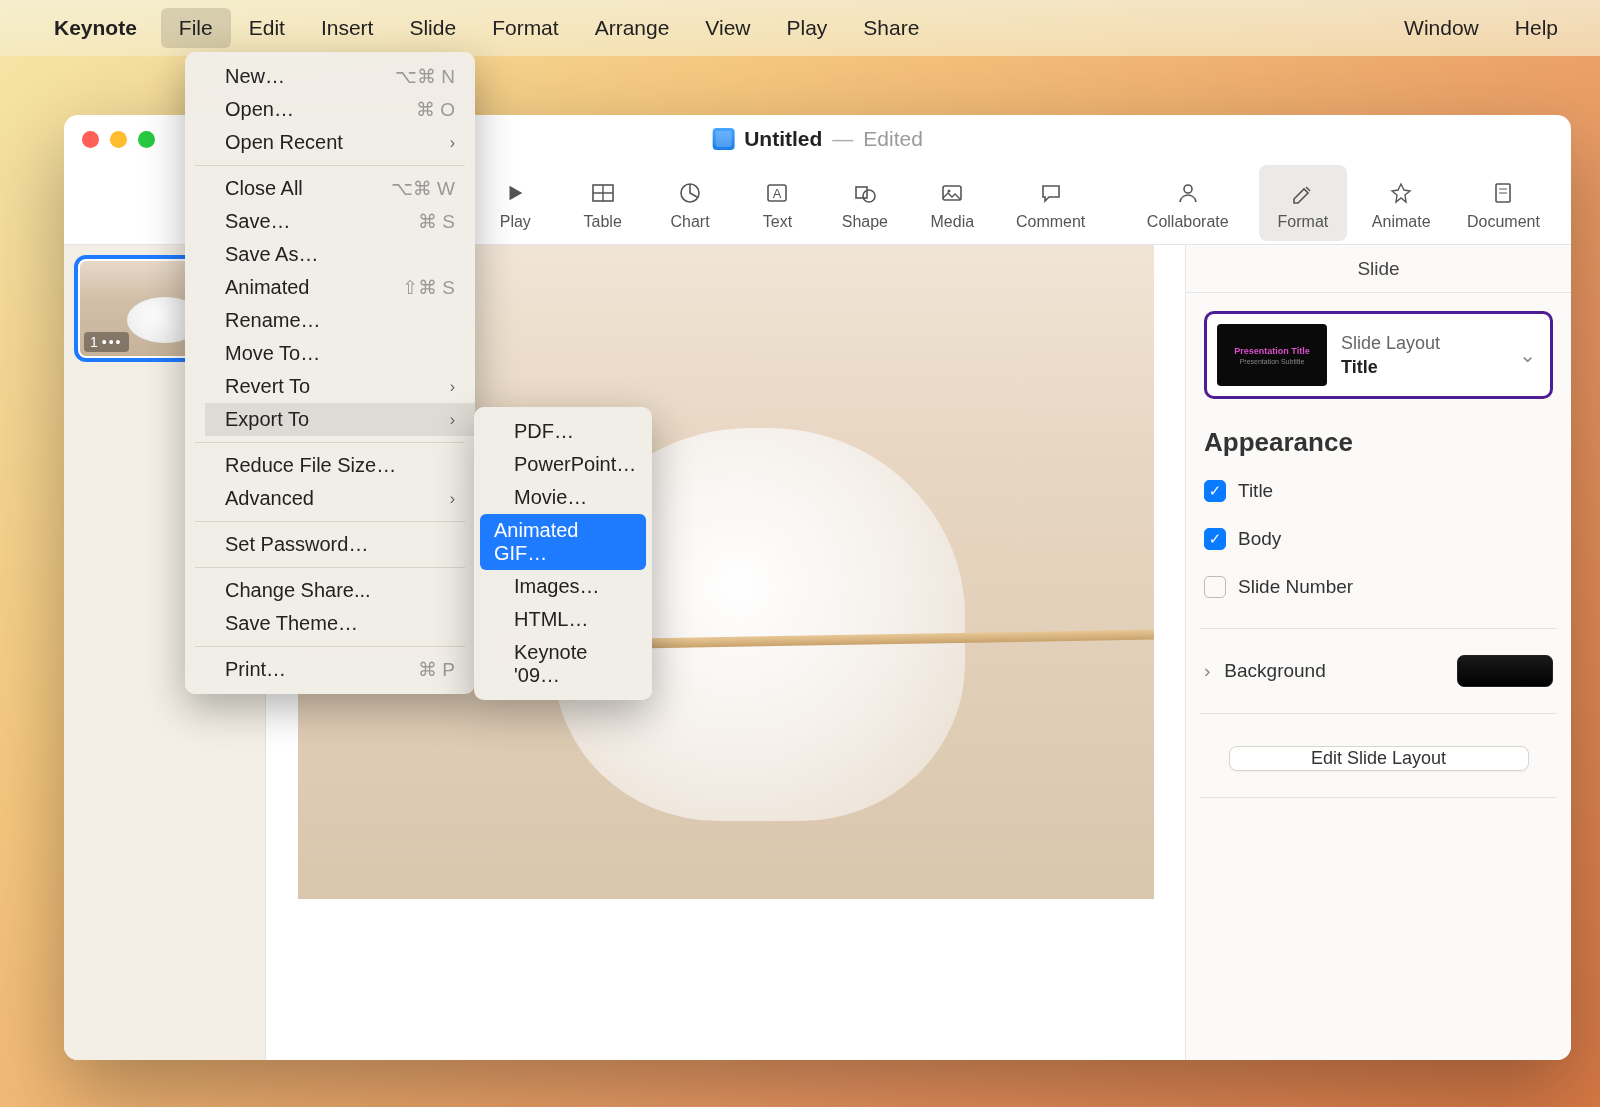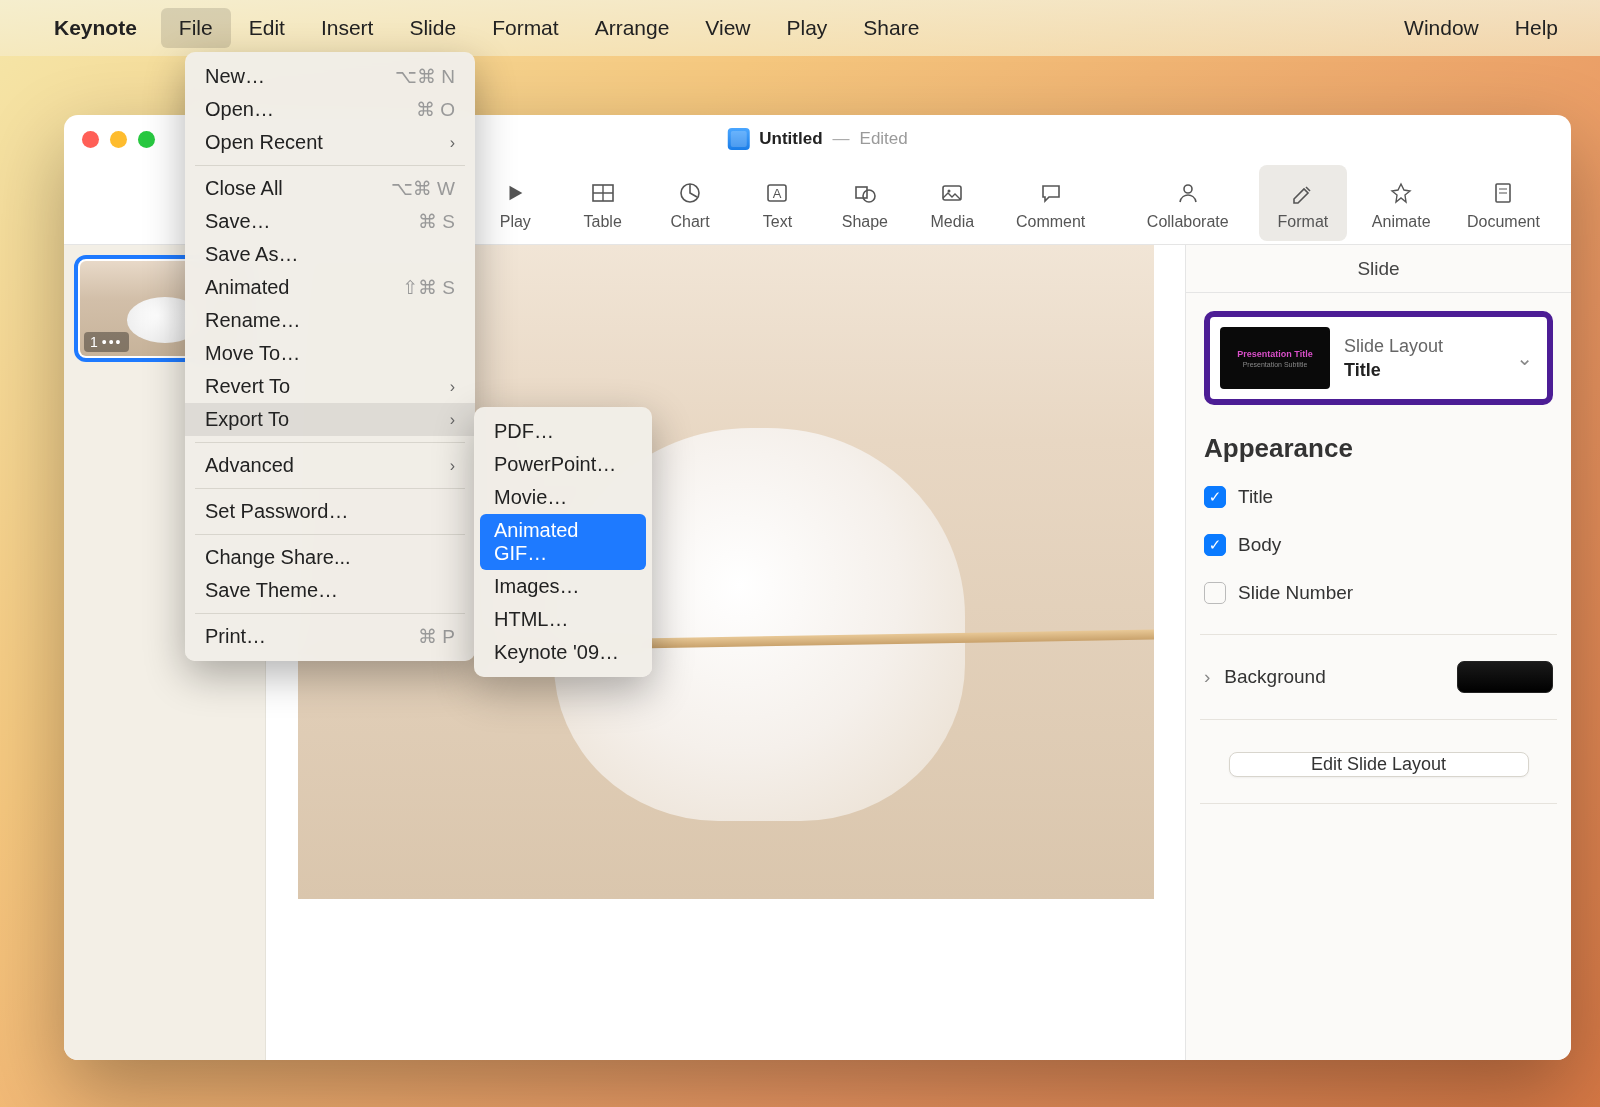--- a/index.html
+++ b/index.html
@@ -16,21 +16,21 @@
     
     .window { position: absolute; left: 64px; top: 115px; width: 1507px; height: 945px; background: #fff; border-radius: 14px; box-shadow: 0 30px 80px rgba(0,0,0,0.3); overflow: hidden; display: flex; flex-direction: column; }
 
     
     .titlebar { height: 48px; display: flex; align-items: center; padding: 0 18px; position: relative; }
     .traffic-lights { display: flex; gap: 11px; }
     .tlight { width: 17px; height: 17px; border-radius: 50%; }
     .tlight.red { background: #ff5f57; }
     .tlight.yellow { background: #febc2e; }
     .tlight.green { background: #28c840; }
-    .title-center { position: absolute; left: 50%; transform: translateX(-50%); display: flex; align-items: center; gap: 10px; font-size: 17px; color: #333; }
+    .title-center { position: absolute; left: 50%; transform: translateX(-50%); display: flex; align-items: center; gap: 10px; font-size: 21px; color: #333; }
     .title-center .doc-icon { width: 22px; height: 22px; background: linear-gradient(#4aa6ff,#1a7de8); border-radius: 4px; position: relative; }
     .title-center .doc-icon::after { content:""; position:absolute; inset:3px; background:#fff; border-radius:2px; opacity:0.2; }
     .title-name { font-weight: 700; color: #222; }
     .title-sep { color: #aaa; }
     .title-status { color: #9a9a9a; }
 
     
     .toolbar { height: 82px; display: flex; align-items: flex-start; padding: 2px 20px 0; gap: 22px; border-bottom: 1px solid #e5e5e5; }
     .tool-btn { display: flex; flex-direction: column; align-items: center; justify-content: center; width: 66px; height: 76px; gap: 6px; font-size: 16px; color: #555; cursor: default; border-radius: 8px; padding-top:4px;}
     .tool-btn .icon { width: 28px; height: 28px; display:flex; align-items:center; justify-content:center; color:#555; }
@@ -48,42 +48,42 @@
 
     .canvas { flex: 1; background: #fff; display:flex; align-items:flex-start; justify-content:center; padding:0; position:relative;}
     .slide-img { width: 856px; height: 654px; background: linear-gradient(180deg,#f1e5d6 0%, #e8d7c3 30%, #dac6ad 100%); position:relative; overflow:hidden;}
     .slide-img .kitten { position:absolute; left:30%; top:28%; width:48%; height:60%; background: radial-gradient(ellipse at 45% 40%, #ffffff 0%, #f5f0eb 50%, #e8dccc 100%); border-radius: 48% 48% 40% 40%; }
     .slide-img .stick { position:absolute; top:60%; left:0; right:0; height:10px; background:linear-gradient(#e8c896,#c9a26c); transform: rotate(-1deg);}
 
     
     .inspector { width: 386px; background: #fbfaf8; border-left: 1px solid #e5e5e5; display:flex; flex-direction:column; }
     .insp-tab { height: 48px; display:flex; align-items:center; justify-content:center; border-bottom:1px solid #e5e5e5; font-size:19px; color:#444; }
     .insp-body { padding: 18px 18px; display:flex; flex-direction:column; gap:18px; }
-    .layout-card { background:#fff; border:6px solid #4c1d95; border-radius:10px; padding:10px 14px 10px 10px; display:flex; align-items:center; gap:14px; }
+    .layout-card { background:#fff; border:3px solid #4c1d95; border-radius:10px; padding:10px 14px 10px 10px; display:flex; align-items:center; gap:14px; }
     .layout-thumb { width:110px; height:62px; background:#0a0a0a; border-radius:4px; display:flex; flex-direction:column; align-items:center; justify-content:center; gap:2px;}
     .layout-thumb .lt-title{font-size:9px; color:#d94fc9; font-weight:600;}
     .layout-thumb .lt-sub{font-size:7px; color:#888;}
     .layout-text { display:flex; flex-direction:column; gap:3px; font-size:18px; color:#444; flex:1;}
     .layout-text .lbl{color:#666;}
     .layout-text .val{font-weight:700; color:#222;}
     .chev { color:#888; font-size:20px; }
     .section-label { font-size:26px; font-weight:600; color:#333; margin-top:10px;}
     .check-row { display:flex; align-items:center; gap:12px; font-size:19px; color:#333; padding:4px 0;}
     .checkbox { width:22px; height:22px; border-radius:5px; border:1px solid #bbb; display:flex; align-items:center; justify-content:center; color:#fff; font-size:15px; }
     .checkbox.checked { background:#0a7aff; border-color:#0a7aff; }
     .divider { height:1px; background:#e6e3dd; margin:8px -4px;}
     .bg-row { display:flex; align-items:center; justify-content:space-between; font-size:19px; color:#333; }
     .bg-row .disclosure{ color:#888; margin-right:8px;}
     .bg-swatch { width:96px; height:32px; background:linear-gradient(#1a1a1a,#000); border-radius:7px; border:1px solid #222;}
     .edit-btn { margin: 6px auto 0; width: 300px; height: 25px; background:#fff; border:1px solid #d8d5cd; border-radius:8px; font-size:18px; color:#333; display:flex; align-items:center; justify-content:center; box-shadow:0 1px 2px rgba(0,0,0,0.05);}
 
     
     .dropdown { position:absolute; background: rgba(241,238,232,0.98); border-radius: 10px; box-shadow: 0 14px 40px rgba(0,0,0,0.3); padding:8px 0; backdrop-filter: blur(10px); }
     .file-menu { left: 185px; top: 52px; width: 290px; }
-    .dd-item { display:flex; align-items:center; justify-content:space-between; padding: 5px 20px; font-size:20px; color:#222; cursor:default; }
+    .dd-item { display:flex; align-items:center; justify-content:space-between; padding: 5px 20px; font-size:20px; color:#222; cursor:default;margin-left:20px; }
     .dd-item.hovered { background: rgba(0,0,0,0.08); }
     .dd-item .shortcut { color:#999; font-size:19px; }
     .dd-item .submenu-arrow { color:#666; font-size:16px;}
     .dd-sep { height:1px; background:#d8d5cd; margin:6px 10px; }
 
     .export-menu { left: 474px; top: 407px; width: 178px; }
     .export-menu .dd-item.highlighted { background:#1e7aff; color:#fff; border-radius:6px; margin:0 6px; padding:5px 14px;align-items:flex-end;}
 
     svg{display:block;}
   </style>
@@ -331,20 +331,23 @@
   <div class="dd-item">
       <span>Revert To</span>
       <span class="submenu-arrow">›</span>
     </div>
   <div class="dd-item hovered">
       <span>Export To</span>
       <span class="submenu-arrow">›</span>
     </div>
   <div class="dd-sep"></div>
   <div class="dd-item">
+      <span>Reduce File Size…</span>
+    </div>
+  <div class="dd-item">
       <span>Advanced</span>
       <span class="submenu-arrow">›</span>
     </div>
   <div class="dd-sep"></div>
   <div class="dd-item">
       <span>Set Password…</span>
     </div>
   <div class="dd-sep"></div>
   <div class="dd-item">
       <span>Change Share...</span>

